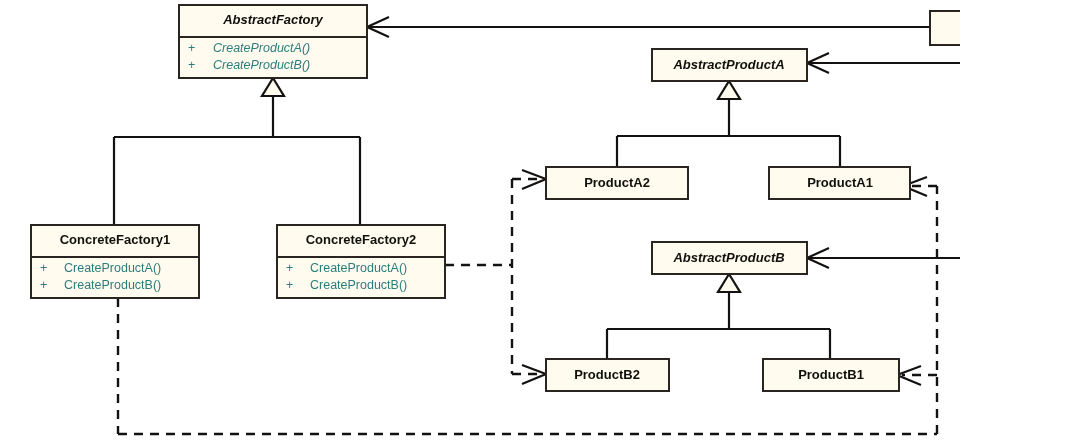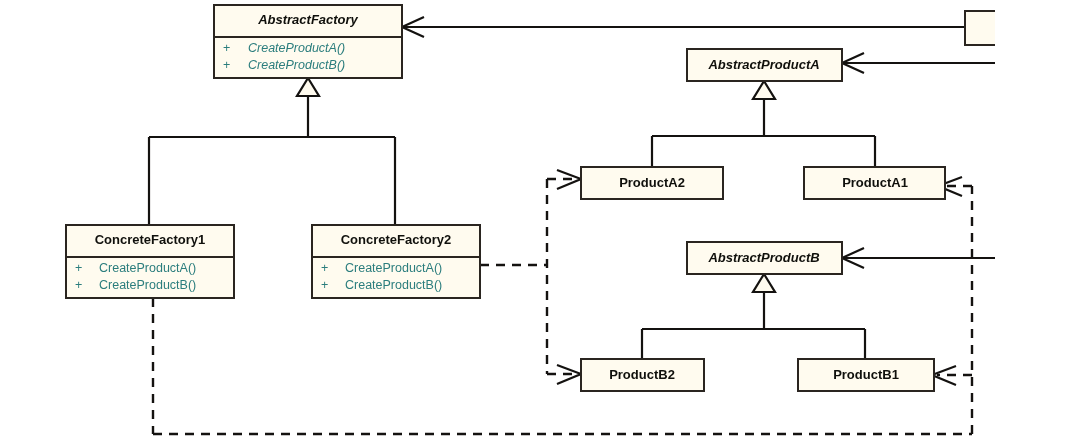--- a/index.html
+++ b/index.html
@@ -7,21 +7,20 @@
     padding: 0;
     background: #ffffff;
   }
   #diagram-root {
     position: relative;
     width: 960px;
     height: 445px;
     background: #ffffff;
     font-family: "Liberation Sans", sans-serif;
     overflow: hidden;
-    margin-left: 35px;
   }
   svg#uml-canvas {
     position: absolute;
     left: 0;
     top: 0;
     width: 1084px;
     height: 445px;
     display: block;
   }
   .uml-box-rect {

